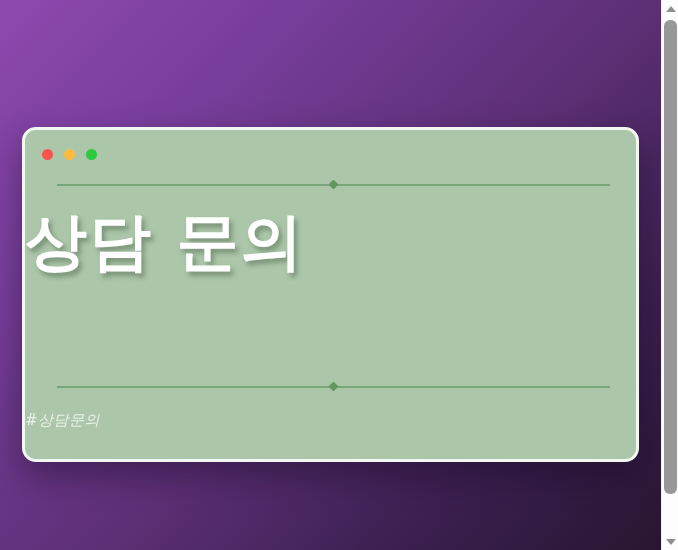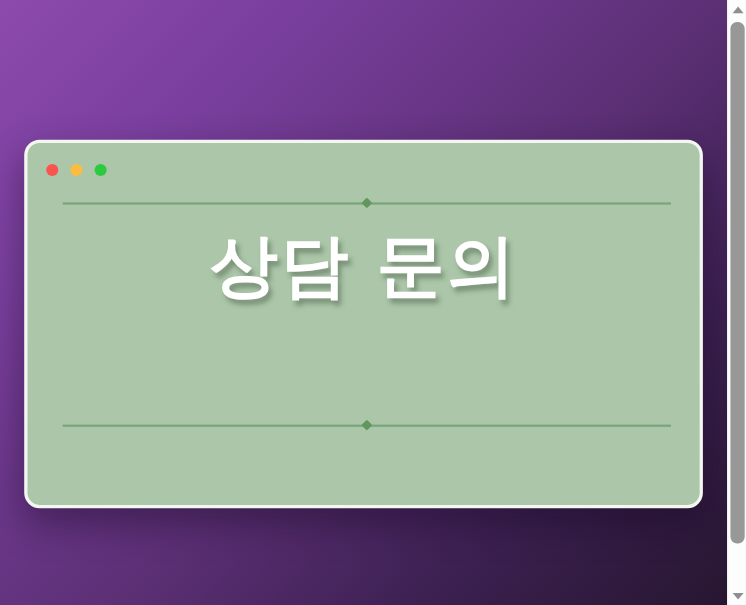--- a/index.html
+++ b/index.html
@@ -94,21 +94,20 @@
   #divider-top    { top: 49px; }
   #divider-bottom { top: 251px; }
 
   
   #card-content {
     position: absolute;
     left: 0;
     top: 0;
     width: 100%;
     height: 100%;
-    text-align: center;
   }
 
   #card-title {
     position: absolute;
     left: 0;
     top: 81px;
     width: 100%;
     font-size: 62px;
     font-weight: bold;
     line-height: 1;
@@ -197,20 +196,21 @@
       <span class="dot dot-max"></span>
     </div>
 
     <div class="divider" id="divider-top">
       <div class="rule"></div>
       <div class="gem"></div>
     </div>
 
     <div id="card-content">
       <div id="card-title">상담 문의</div>
+      <div id="card-hashtag">#상담문의</div>
     </div>
 
     <div class="divider" id="divider-bottom">
       <div class="rule"></div>
       <div class="gem"></div>
     </div>
 
   </div>
 
   <div id="scrollbar">

